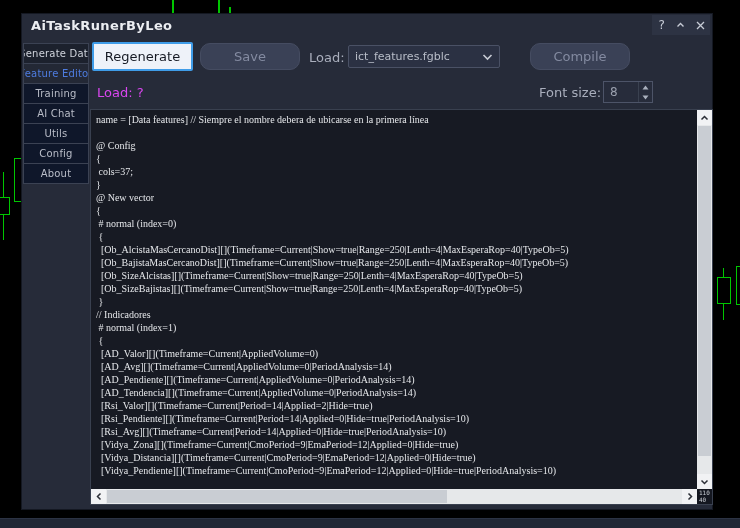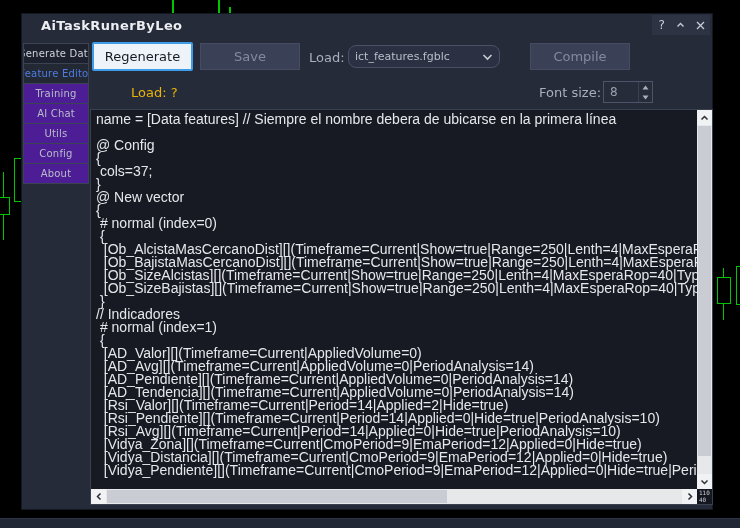--- a/index.html
+++ b/index.html
@@ -15,64 +15,64 @@
   .lbody2{left:14px;top:158px;width:12px;height:42px;border:1px solid #00c600;background:#000;}
   .rwick1{left:723px;top:268px;width:1px;height:52px;background:#00c600;}
   .rbody1{left:717px;top:277px;width:12px;height:25px;border:1px solid #00c600;background:#000;}
   .rbody2{left:736px;top:266px;width:12px;height:37px;border:1px solid #00c600;background:#000;}
   .bottom-strip{left:0;top:518px;width:740px;height:10px;background:#212735;border-top:1px solid #2c3344;}
 
   
   .window{position:absolute;z-index:2;left:21px;top:13px;width:692px;height:497px;
           background:#262b39;border:1px solid #141822;box-sizing:border-box;}
   .titlebar{position:absolute;left:0;top:0;width:100%;height:24px;}
-  .title{position:absolute;left:19px;top:4px;font-size:13px;font-weight:bold;color:#eceef2;letter-spacing:.4px;}
+  .title{position:absolute;left:9px;top:4px;font-size:13px;font-weight:bold;color:#eceef2;letter-spacing:.4px;}
   .controls-panel{position:absolute;right:2px;top:1px;width:58px;height:20px;background:#2d3343;
                   display:flex;align-items:center;justify-content:space-around;}
   .ctrl{color:#c7ccd6;font-size:12px;line-height:20px;text-align:center;width:16px;cursor:default;display:flex;align-items:center;justify-content:center;}
 
   
   .sidebar{position:absolute;left:1px;top:29px;width:66px;}
-  .side-tab{box-sizing:border-box;width:66px;height:21px;margin-top:-1px;background:#4c1d95;
+  .side-tab{box-sizing:border-box;width:66px;height:21px;margin-top:-1px;background:#0f172a;
             border:1px solid #3b4253;color:#b9bdc8;font-size:10px;letter-spacing:.2px;
             display:flex;align-items:center;justify-content:center;white-space:nowrap;overflow:hidden;}
   .side-tab:first-child{margin-top:0;background:#1c212d;color:#cfd3db;}
   .side-tab.selected{background:#232835;color:#4e7ce0;}
 
   
-  .btn{position:absolute;box-sizing:border-box;font-family:"DejaVu Sans",sans-serif;cursor:default;}
+  .btn{position:absolute;box-sizing:border-box;font-family:"DejaVu Sans",sans-serif;cursor:default;border-radius:10px;}
   .regenerate{left:70px;top:28px;width:101px;height:29px;background:#eef2f9;border:2px solid #3f9ce8;
               border-radius:2px;color:#161a24;font-size:13px;}
   .save{left:178px;top:29px;width:100px;height:27px;background:#3a4156;border:1px solid #454c61;
         color:#848ba1;font-size:13px;}
   .compile{left:508px;top:29px;width:100px;height:27px;background:#3a4156;border:1px solid #454c61;
            color:#848ba1;font-size:13px;}
   .lbl{position:absolute;color:#a9aebc;font-size:13px;}
   .load-lbl{left:287px;top:36px;}
   .dropdown{position:absolute;left:326px;top:31px;width:152px;height:23px;background:#2b3143;
-            border:1px solid #4a5165;border-radius:8px;box-sizing:border-box;display:flex;
+            border:1px solid #4a5165;border-radius:2px;box-sizing:border-box;display:flex;
             align-items:center;color:#b9bec9;font-size:11px;padding:0 6px;cursor:default;}
   .dropdown span{flex:1;overflow:hidden;white-space:nowrap;}
 
   
-  .status{left:75px;top:71px;color:#eab308;margin-left:34px;}
+  .status{left:75px;top:71px;color:#d946ef;}
   .fs-lbl{left:517px;top:71px;}
   .spinner{position:absolute;left:581px;top:67px;width:50px;height:22px;border:1px solid #4d5468;
            background:#272c3b;box-sizing:border-box;display:flex;}
   .spin-val{flex:1;background:transparent;border:none;outline:none;color:#9ba1af;font-size:12px;
             font-family:"DejaVu Sans",sans-serif;padding:0 0 0 6px;width:28px;}
   .spin-btns{width:15px;display:flex;flex-direction:column;border-left:1px solid #3a4150;}
   .spin-up,.spin-down{flex:1;display:flex;align-items:center;justify-content:center;cursor:default;}
 
   
   .editor{position:absolute;left:68px;top:95px;width:623px;height:396px;background:#171a23;
           border:1px solid #39404f;box-sizing:border-box;overflow:hidden;}
   .code{position:absolute;left:5px;top:3px;right:0;bottom:0;overflow:hidden;}
-  .code-line{white-space:pre;height:13px;font-family:Liberation Sans, sans-serif;
-             font-size:14px;line-height:13px;color:#e5e7ea;}
+  .code-line{white-space:pre;height:13px;font-family:Liberation Serif, serif;
+             font-size:10px;line-height:13px;color:#e5e7ea;}
   
   .vscroll{position:absolute;top:0;right:0;width:15px;bottom:15px;background:#e6e8ea;}
   .hscroll{position:absolute;left:0;right:15px;bottom:0;height:15px;background:#e6e8ea;}
   .sb-btn{position:absolute;width:15px;height:15px;background:#f1f2f4;display:flex;
           align-items:center;justify-content:center;cursor:default;}
   .sb-up{top:0;left:0;} .sb-down{bottom:0;left:0;} .sb-left{left:0;top:0;} .sb-right{right:0;top:0;}
   .vthumb{position:absolute;left:1px;top:16px;width:13px;height:330px;background:#c9cdd3;}
   .hthumb{position:absolute;top:1px;left:16px;width:340px;height:13px;background:#c9cdd3;}
   .sb-corner{position:absolute;right:0;bottom:0;width:15px;height:15px;background:#141720;
              color:#c9cdd3;font-size:6px;line-height:7px;font-family:"DejaVu Sans Mono",monospace;

